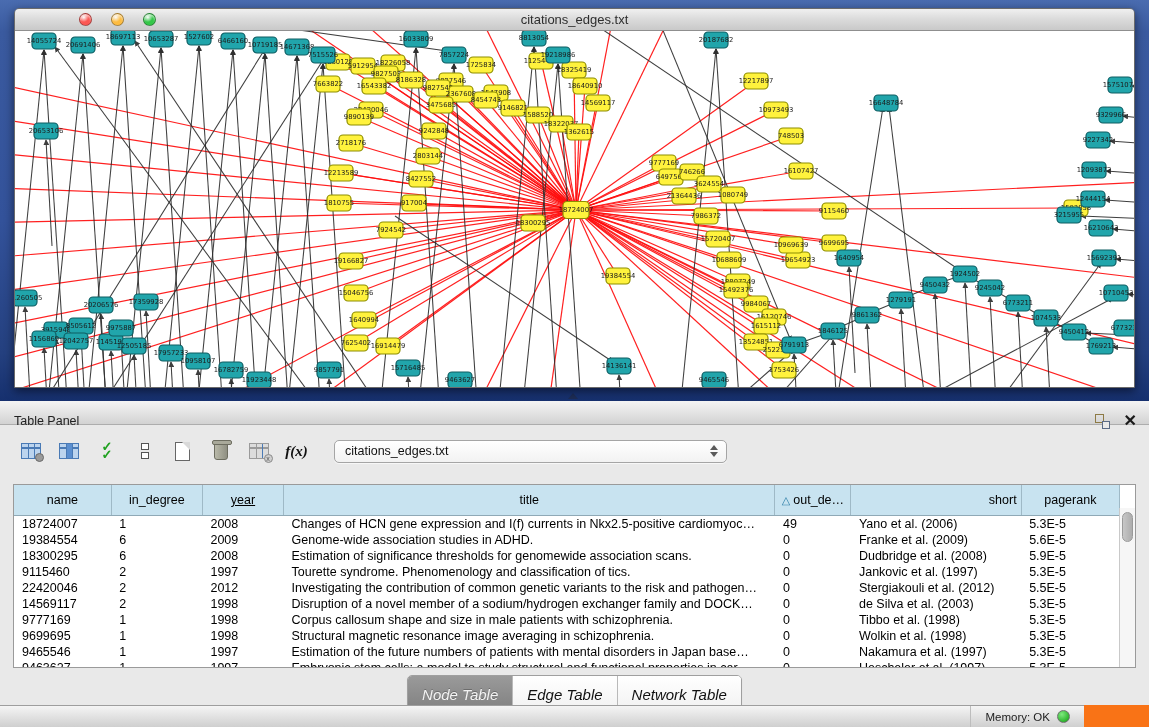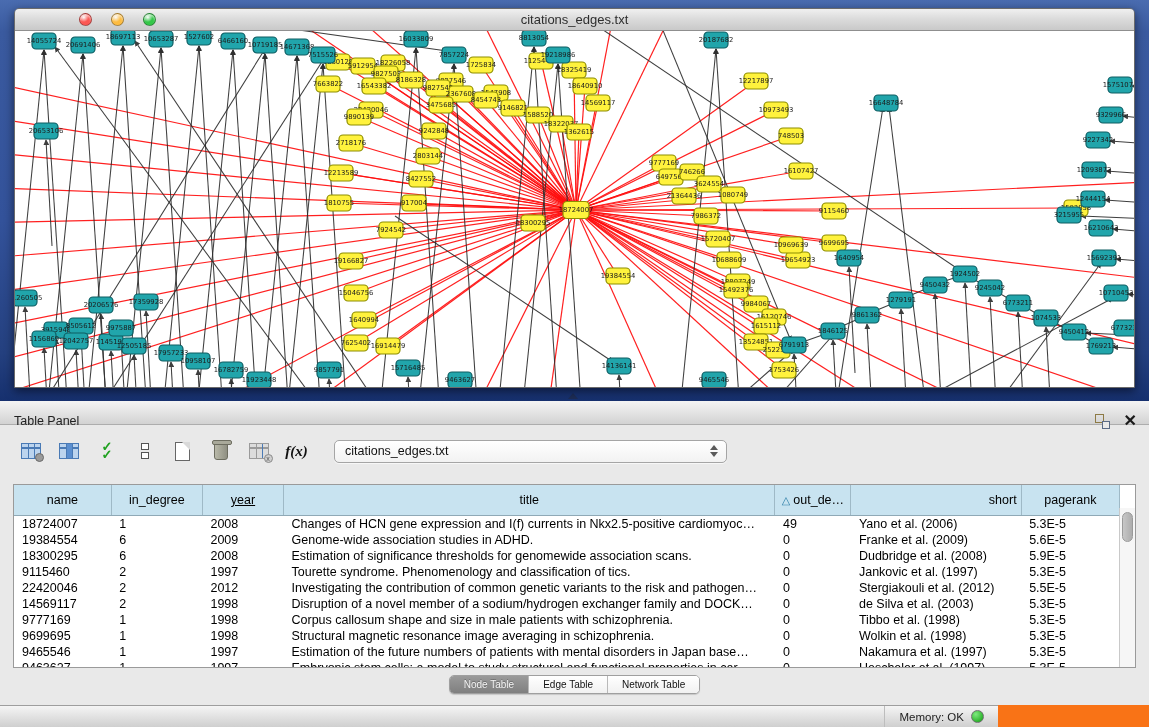--- a/index.html
+++ b/index.html
@@ -51,26 +51,26 @@
                 font-weight:normal;height:22px;padding:8px 4px;overflow:hidden;white-space:nowrap;}
   table.grid td{height:16px;padding:0 4px 0 8px;overflow:hidden;white-space:nowrap;text-overflow:clip;}
   .sort-tri{color:#2e7fa8;font-size:11px;margin-right:3px;}
   .vscroll{position:absolute;right:0;top:23px;width:16px;height:160px;background:#f6f6f6;border-left:1px solid #c9c9c9;}
   .vthumb{position:absolute;left:2px;top:4px;width:11px;height:30px;background:linear-gradient(90deg,#c7c7c7,#adadad);
           border-radius:6px;border:1px solid #9a9a9a;}
   
   .tabs-row{position:absolute;left:0;top:274px;width:1149px;display:flex;justify-content:center;}
   .tab-group{display:flex;border:1px solid #9f9f9f;border-radius:5px;overflow:hidden;background:#fff;
              box-shadow:0 1px 1px rgba(0,0,0,.15);}
-  .tab{padding:3px 14px;font-size:10px;color:#111;background:linear-gradient(180deg,#ffffff,#f1f1f1);
-       border-right:1px solid #b9b9b9;cursor:pointer;}
+  .tab{padding:10px 14px;font-size:15px;color:#111;background:linear-gradient(180deg,#ffffff,#f1f1f1);
+       border-right:1px solid #b9b9b9;cursor:pointer;font-style:italic;}
   .tab:last-child{border-right:none;}
   .tab.active{background:linear-gradient(180deg,#9a9a9a,#7f7f7f);color:#f3f3f3;text-shadow:0 -1px 0 rgba(0,0,0,.25);}
   
-  .status-bar{position:absolute;left:0;top:705px;width:998px;height:22px;
+  .status-bar{position:absolute;left:0;top:705px;width:1084px;height:22px;
               background:linear-gradient(180deg,#f5f5f5,#dedede 60%,#cfcfcf);border-top:1px solid #9e9e9e;
               display:flex;align-items:center;justify-content:flex-end;padding-right:10px;}
   .mem-box{display:flex;align-items:center;gap:7px;font-size:11.5px;color:#222;border-left:1px solid #bdbdbd;
            padding:2px 4px 2px 14px;height:100%;}
   .led{width:13px;height:13px;border-radius:50%;background:radial-gradient(circle at 35% 30%,#7fe97f,#2fb52f 70%,#1d8f1d);
        border:1px solid #6f6f6f;}
   
   .mini-table{width:20px;height:16px;border:1.5px solid #4a7ab5;background:
       linear-gradient(#bcd4ee,#bcd4ee) , #fff;position:relative;}
   .mini-table:before{content:"";position:absolute;left:0;top:3px;right:0;height:1.5px;background:#4a7ab5;}

